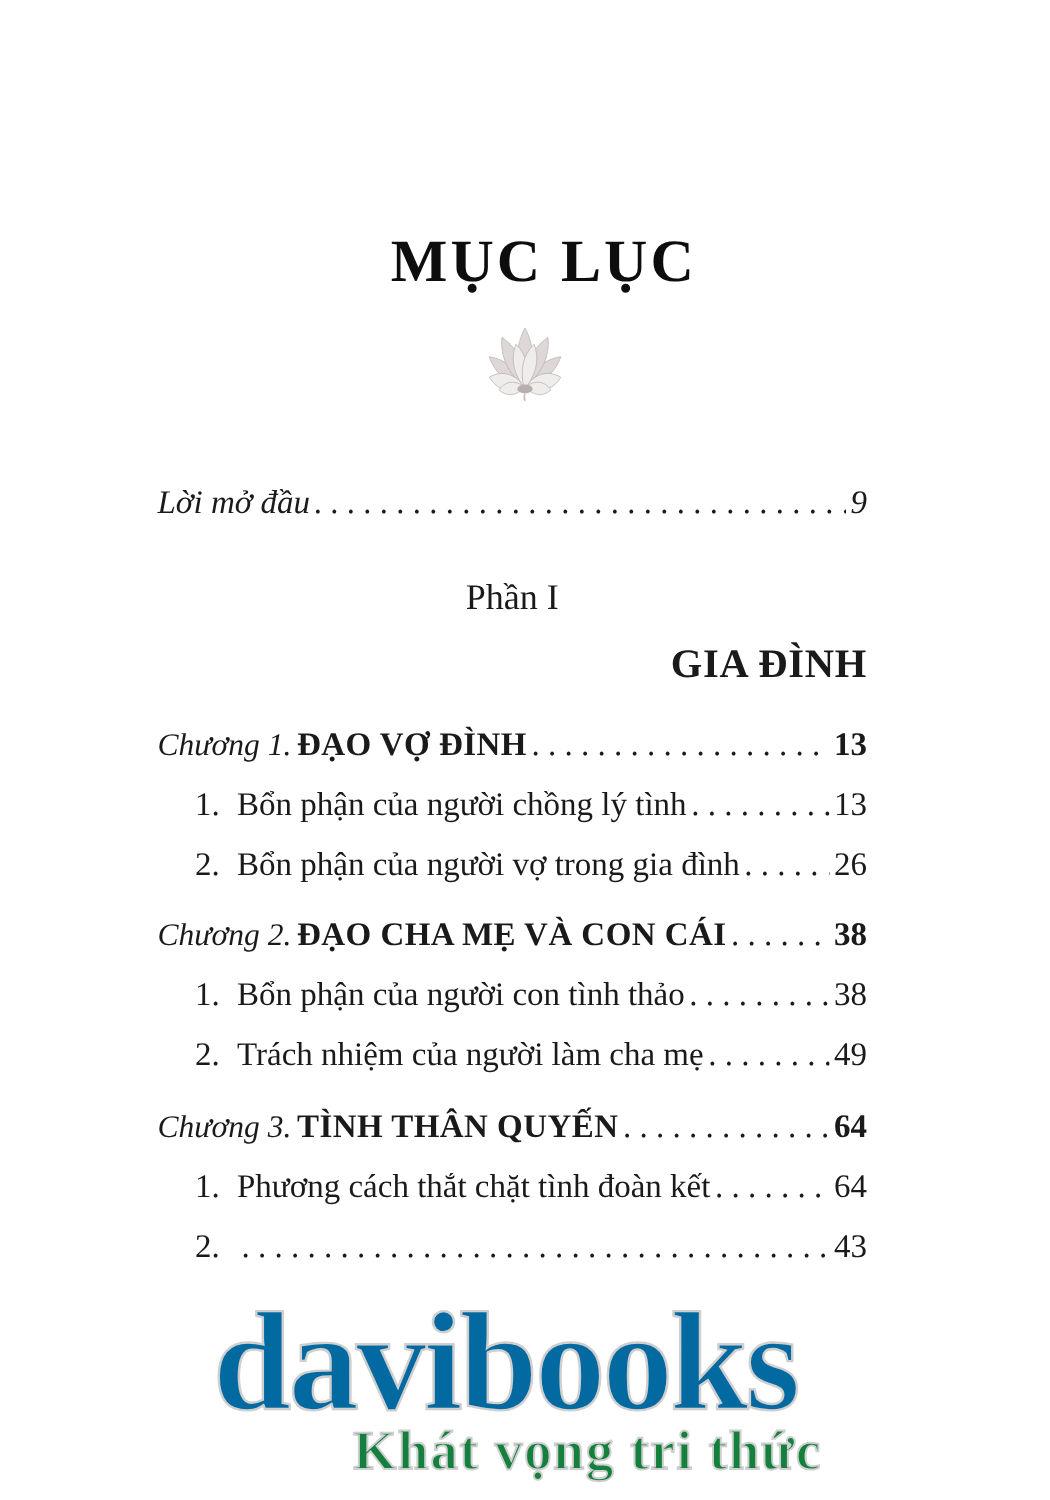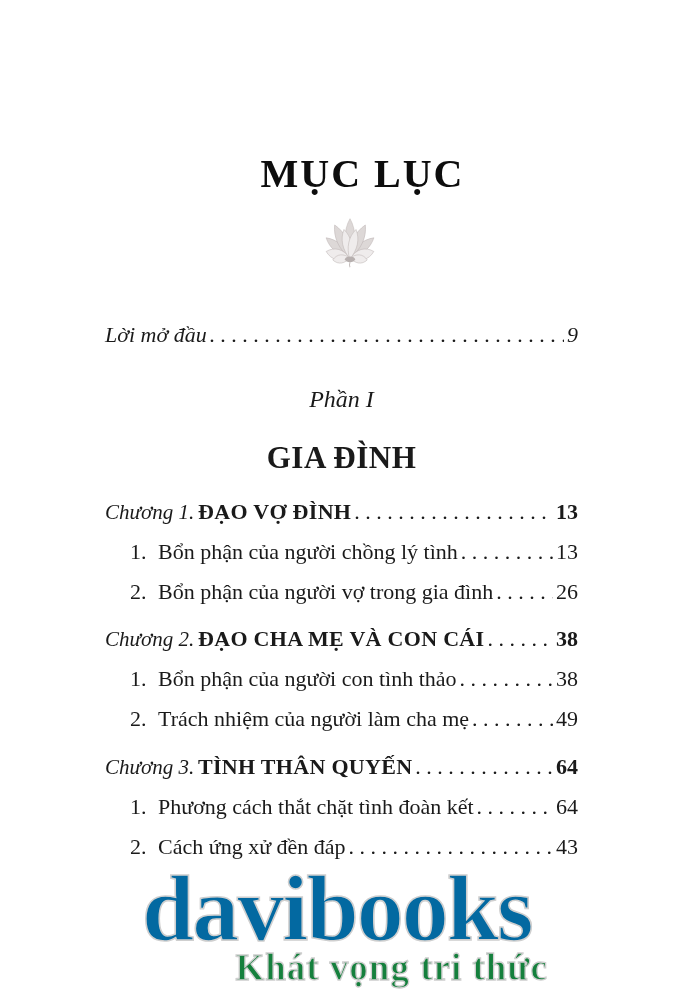--- a/index.html
+++ b/index.html
@@ -38,29 +38,28 @@
   }
   .row{
     display:flex;
     line-height:30px;
     margin-top:10px;
   }
   .row.intro{margin-top:0;font-style:italic;}
   .part-label{
     margin-top:34px;
     text-align:center;
-    font-style:italic;
     font-size:24px;
     line-height:30px;
   }
   .part-title{
-    margin-top:28px;
-    text-align:center;
-    font-weight:bold;
-    font-size:31px;
+    margin-top:12px;
+    text-align:right;
+    font-weight:bold;
+    font-size:27px;
     line-height:32px;
     letter-spacing:0.5px;
   }
   .group{margin-top:23px;}
   .group.g2{margin-top:17px;}
   .group.g3{margin-top:18px;}
   .group .row:first-child{margin-top:0;}
   .chap-label{
     flex:none;width:93px;
     font-style:italic;
@@ -197,21 +196,20 @@
         <span class="pagenum">64</span>
       </div>
       <div class="row item">
         <span class="item-num">1.</span>
         <span class="item-label">Phương cách thắt chặt tình đoàn kết</span>
         <span class="dots">. . . . . . . . . . . . . . . . . . . . . . . . . . . . . . . . . . . . . . . . . . . . . . . . . . . . . . . . . . . . . . . . . . . . . . . . . . . . . . . . . . . . . . . . . . </span>
         <span class="pagenum">64</span>
       </div>
       <div class="row item">
         <span class="item-num">2.</span>
-        <span class="item-label">Cách ứng xử đền đáp</span>
         <span class="dots">. . . . . . . . . . . . . . . . . . . . . . . . . . . . . . . . . . . . . . . . . . . . . . . . . . . . . . . . . . . . . . . . . . . . . . . . . . . . . . . . . . . . . . . . . . </span>
         <span class="pagenum">43</span>
       </div>
     </div>
 
   </div>
 
   <div class="wm-brand">davibooks</div>
   <div class="wm-slogan">Khát vọng tri thức</div>
 

